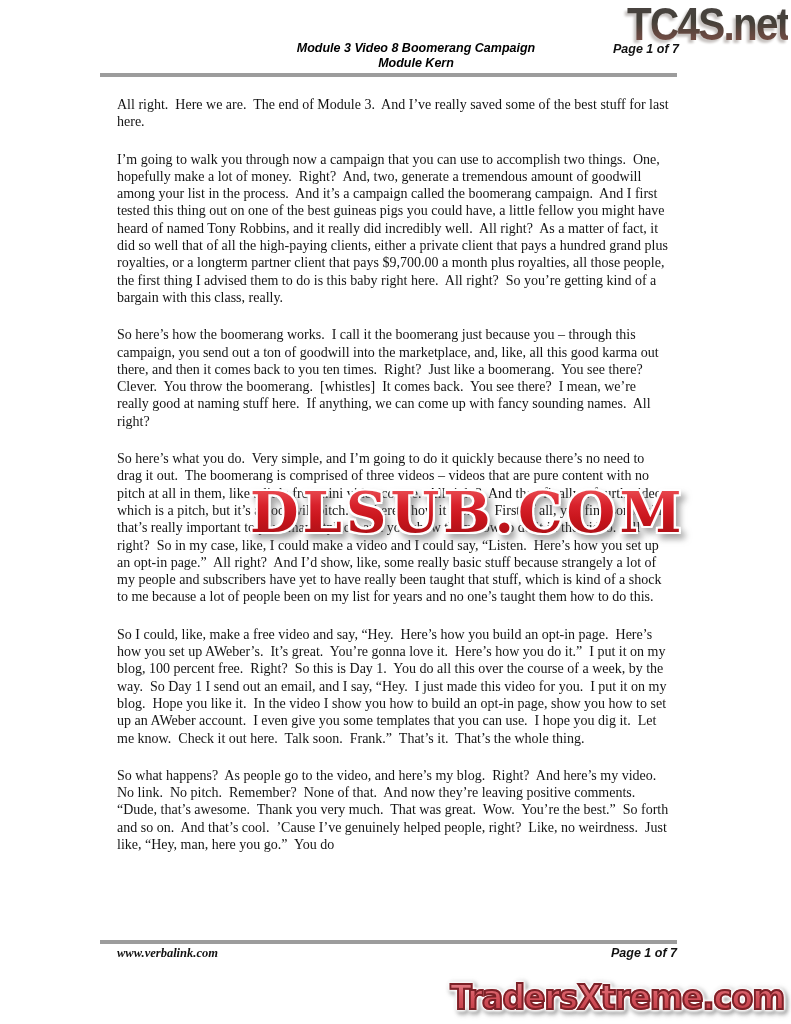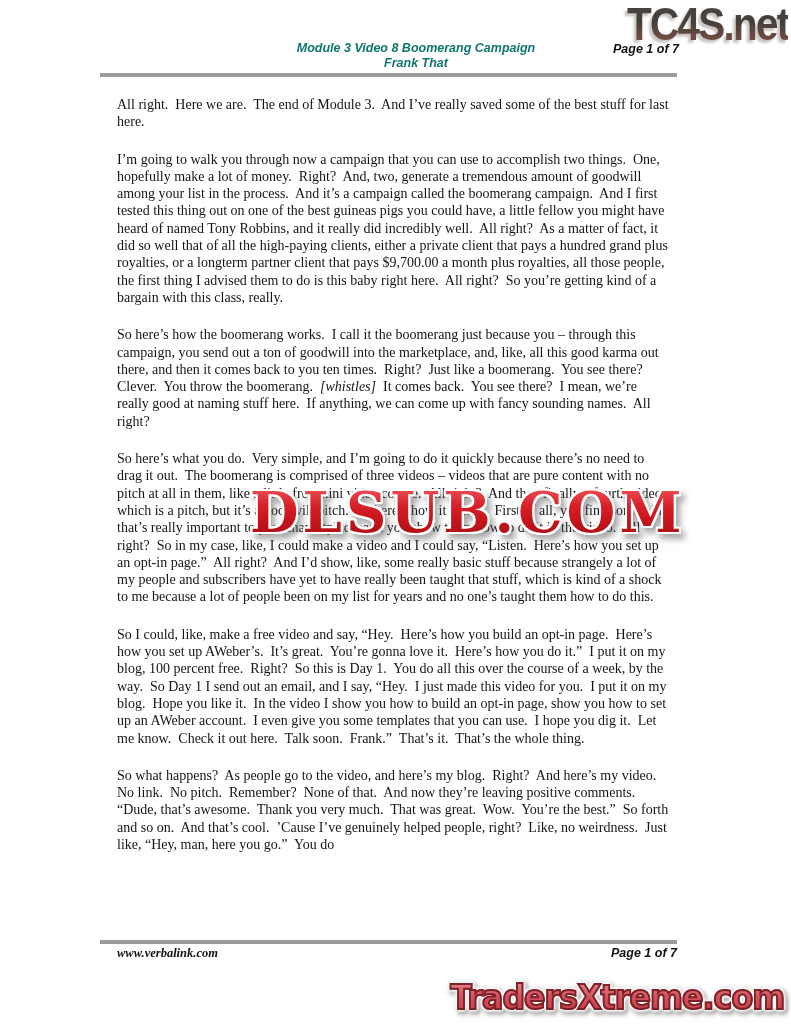--- a/index.html
+++ b/index.html
@@ -23,21 +23,21 @@
     filter:drop-shadow(-3px 3px 1px #c8c4c2);
     white-space:nowrap;
   }
 
   
   .header-center {
     position:absolute; top:41px; left:0; width:100%;
     text-align:center;
     font-family:"Liberation Sans", sans-serif;
     font-weight:bold; font-style:italic;
-    font-size:12.5px; line-height:14.5px; color:#0f766e;padding-left:41px;
+    font-size:12.5px; line-height:14.5px; color:#000000;padding-left:41px;
   }
   .header-page {
     position:absolute; top:42px; right:112px;
     font-family:"Liberation Sans", sans-serif;
     font-weight:bold; font-style:italic;
     font-size:12.5px; color:#121212;
   }
   .rule {
     position:absolute; left:100px; width:577px; height:4px;
     background:#9c9c9c;
@@ -46,21 +46,21 @@
   .rule-bottom { top:940px; }
 
   
   .body-text {
     position:absolute; top:96px; left:117px; width:564px;
     font-size:14px; line-height:17.3px; color:#141414;
     white-space:pre-wrap;
   }
   .body-text p { margin:0 12px 20px 0; }
   .body-text p:last-child { margin-bottom:0; }
-  .it { font-style:italic; }
+  .it { }
 
   
   .watermark {
     position:absolute; left:250px; top:484px;
     font-family:"DejaVu Serif", serif;
     font-weight:bold; font-size:56px; line-height:1; letter-spacing:4px;
     background:linear-gradient(180deg,#ef5a5e 0%,#d8212b 38%,#c8151c 62%,#a60f15 100%);
     -webkit-background-clip:text; background-clip:text; color:transparent;
     filter:drop-shadow(2px 0 0 #fff) drop-shadow(-2px 0 0 #fff)
            drop-shadow(0 2px 0 #fff) drop-shadow(0 -2px 0 #fff)
@@ -96,21 +96,21 @@
 </style>
 </head>
 <body>
 
 <div class="page">
 
   <div class="logo-top">TC4S.net</div>
 
   <div class="header-center">
     <div>Module 3 Video 8 Boomerang Campaign</div>
-    <div>Frank That</div>
+    <div>Module Kern</div>
   </div>
 
   <div class="header-page">Page 1 of 7</div>
 
   <div class="rule rule-top"></div>
 
   <div class="body-text"><p><span>All right.  Here we are.  The end of Module 3.  And I’ve really saved some of the best stuff for last here.</span></p><p><span>I’m going to walk you through now a campaign that you can use to accomplish two things.  One, hopefully make a lot of money.  Right?  And, two, generate a tremendous amount of goodwill among your list in the process.  And it’s a campaign called the boomerang campaign.  And I first tested this thing out on one of the best guineas pigs you could have, a little fellow you might have heard of named Tony Robbins, and it really did incredibly well.  All right?  As a matter of fact, it did so well that of all the high-paying clients, either a private client that pays a hundred grand plus royalties, or a longterm partner client that pays $9,700.00 a month plus royalties, all those people, the first thing I advised them to do is this baby right here.  All right?  So you’re getting kind of a bargain with this class, really.</span></p><p><span>So here’s how the boomerang works.  I call it the boomerang just because you – through this campaign, you send out a ton of goodwill into the marketplace, and, like, all this good karma out there, and then it comes back to you ten times.  Right?  Just like a boomerang.  You see there?  Clever.  You throw the boomerang.  </span><span class="it">[whistles]</span><span>  It comes back.  You see there?  I mean, we’re really good at naming stuff here.  If anything, we can come up with fancy sounding names.  All right?</span></p><p><span>So here’s what you do.  Very simple, and I’m going to do it quickly because there’s no need to drag it out.  The boomerang is comprised of three videos – videos that are pure content with no pitch at all in them, like a little free mini video course.  All right?  And then finally a fourth video which is a pitch, but it’s a goodwill pitch.  So here’s how it works.  First of all, you find something that’s really important to your marketplace, and you show them how to do it in the video.  All right?  So in my case, like, I could make a video and I could say, “Listen.  Here’s how you set up an opt-in page.”  All right?  And I’d show, like, some really basic stuff because strangely a lot of my people and subscribers have yet to have really been taught that stuff, which is kind of a shock to me because a lot of people been on my list for years and no one’s taught them how to do this.</span></p><p><span>So I could, like, make a free video and say, “Hey.  Here’s how you build an opt-in page.  Here’s how you set up AWeber’s.  It’s great.  You’re gonna love it.  Here’s how you do it.”  I put it on my blog, 100 percent free.  Right?  So this is Day 1.  You do all this over the course of a week, by the way.  So Day 1 I send out an email, and I say, “Hey.  I just made this video for you.  I put it on my blog.  Hope you like it.  In the video I show you how to build an opt-in page, show you how to set up an AWeber account.  I even give you some templates that you can use.  I hope you dig it.  Let me know.  Check it out here.  Talk soon.  Frank.”  That’s it.  That’s the whole thing.</span></p><p><span>So what happens?  As people go to the video, and here’s my blog.  Right?  And here’s my video.  No link.  No pitch.  Remember?  None of that.  And now they’re leaving positive comments.  “Dude, that’s awesome.  Thank you very much.  That was great.  Wow.  You’re the best.”  So forth and so on.  And that’s cool.  ’Cause I’ve genuinely helped people, right?  Like, no weirdness.  Just like, “Hey, man, here you go.”  You do</span></p></div>
 
   <div class="watermark">DLSUB.COM</div>
 

